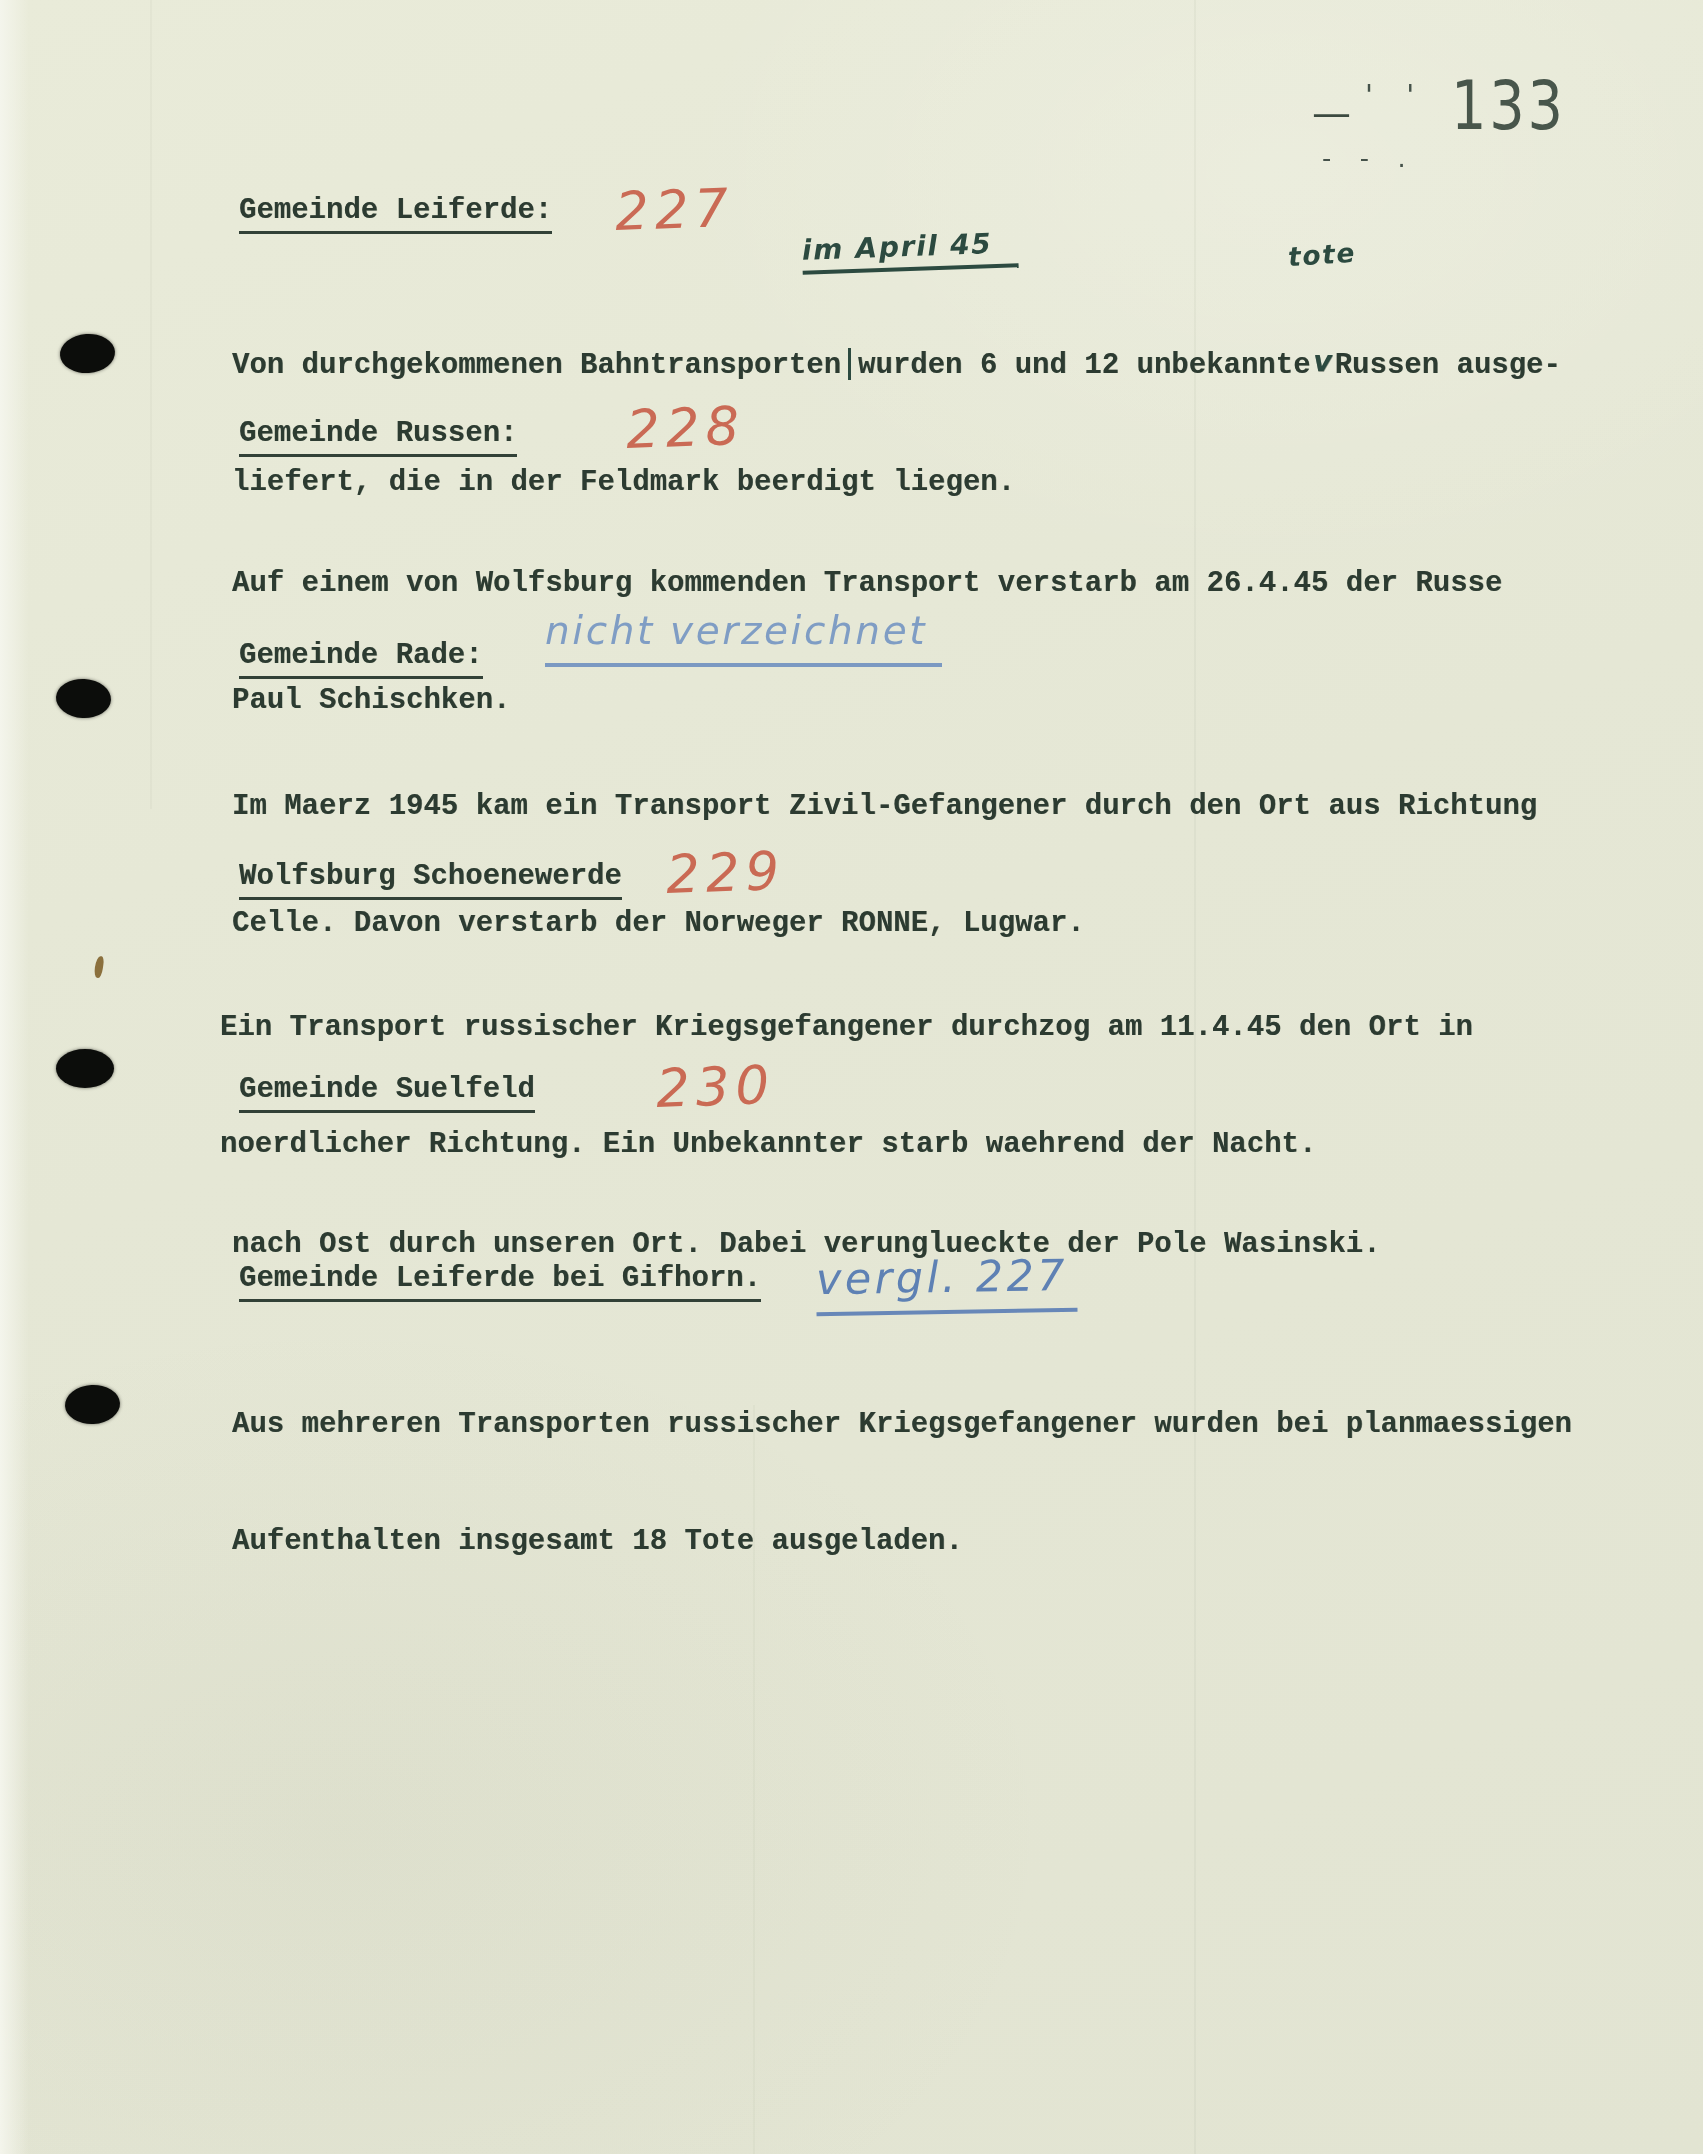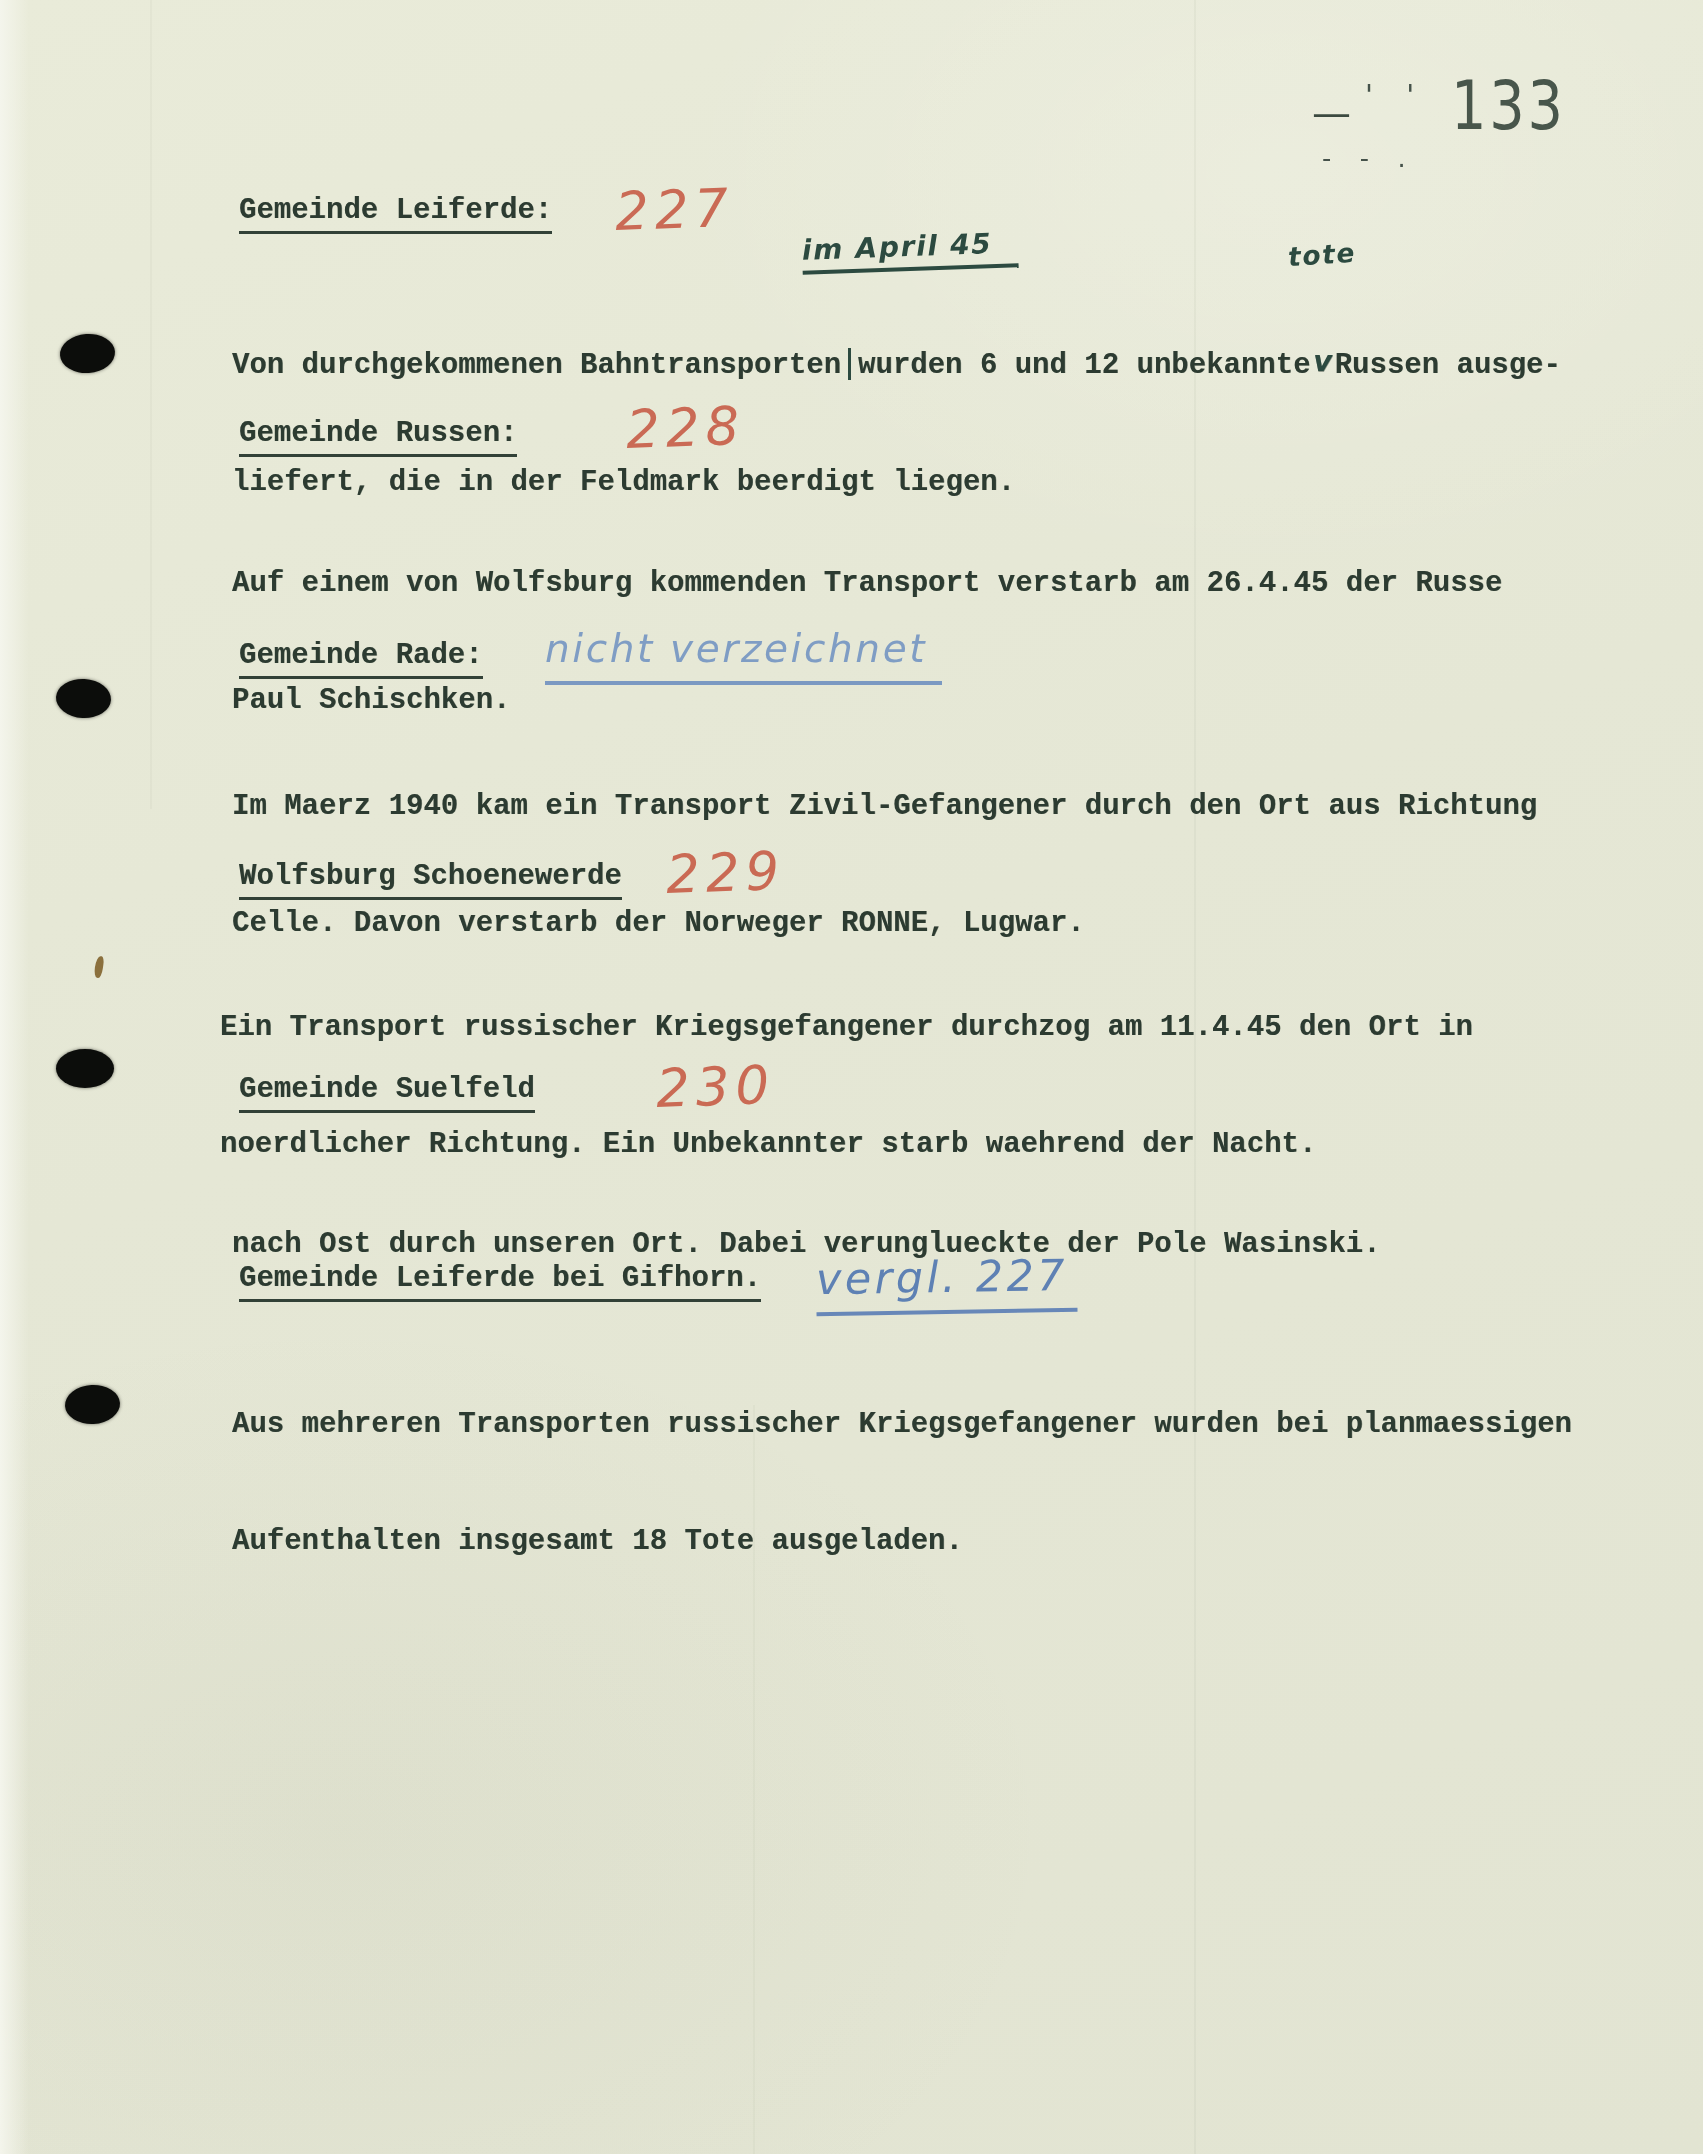--- a/index.html
+++ b/index.html
@@ -43,21 +43,21 @@
     letter-spacing:3.4px;opacity:.94;}
   .pn-dots{left:1322px;top:143px;font-size:25.6px;letter-spacing:10.2px;color:#45524a;font-family:"DejaVu Sans",sans-serif;}
 
   .heading{font-size:29px;border-bottom:3.4px solid rgba(40,56,46,0.95);padding-bottom:4.3px;}
   .para{font-size:29px;line-height:39px;white-space:pre;}
 
   .hand-red{position:absolute;font-family:"DejaVu Sans",sans-serif;font-style:italic;
     color:#c8604a;font-size:53px;letter-spacing:6px;transform:rotate(-2deg);opacity:.92;}
   .hand-blue{position:absolute;font-family:"DejaVu Sans",sans-serif;font-style:italic;}
   .note-rade{left:545px;top:608px;font-size:39px;letter-spacing:2.6px;color:#7f9dc4;
-    border-bottom:4.3px solid #7b99c2;padding-bottom:10.2px;padding-right:15.3px;margin-top:18px;}
+    border-bottom:4.3px solid #7b99c2;padding-bottom:10.2px;padding-right:15.3px;}
   .note-vergl{left:816px;top:1252px;font-size:43px;letter-spacing:3.4px;color:#5e81b4;
     border-bottom:4.3px solid #6787b8;padding-bottom:7.7px;padding-right:8.5px;transform:rotate(-1deg);}
   .hand-dark{font-family:"DejaVu Sans",sans-serif;font-style:italic;font-weight:bold;color:#2c4a40;}
   .note-april{position:absolute;left:802px;top:230px;font-size:28px;letter-spacing:1.7px;
     border-bottom:4.3px solid #2c4a40;padding-bottom:4.3px;padding-right:25.6px;transform:rotate(-2deg);}
   .note-tote{position:absolute;left:1288px;top:239px;font-size:26.4px;letter-spacing:1.7px;transform:rotate(-4deg);}
   .insert-caret{display:inline-block;width:3.4px;height:32px;background:#2c4a40;
     margin:0 6.8px;vertical-align:-6.8px;}
   .tote-caret{display:inline-block;font-size:29px;margin:0 2.6px;transform:translateY(-1.7px);}
 
@@ -111,21 +111,21 @@
   <div class="abs typed heading s2-heading">Gemeinde Russen:</div>
   <div class="hand-red s2-ref">228</div>
   <div class="abs typed para s2-para">
     <div>Auf einem von Wolfsburg kommenden Transport verstarb am 26.4.45 der Russe</div>
     <div>Paul Schischken.</div>
   </div>
 
   <div class="abs typed heading s3-heading">Gemeinde Rade:</div>
   <div class="hand-blue note-rade">nicht verzeichnet</div>
   <div class="abs typed para s3-para">
-    <div>Im Maerz 1940 kam ein Transport Zivil-Gefangener durch den Ort aus Richtung</div>
+    <div>Im Maerz 1945 kam ein Transport Zivil-Gefangener durch den Ort aus Richtung</div>
     <div>Celle. Davon verstarb der Norweger RONNE, Lugwar.</div>
   </div>
 
   <div class="abs typed heading s4-heading">Wolfsburg Schoenewerde</div>
   <div class="hand-red s4-ref">229</div>
   <div class="abs typed para s4-para">
     <div>Ein Transport russischer Kriegsgefangener durchzog am 11.4.45 den Ort in</div>
     <div>noerdlicher Richtung. Ein Unbekannter starb waehrend der Nacht.</div>
   </div>
 

